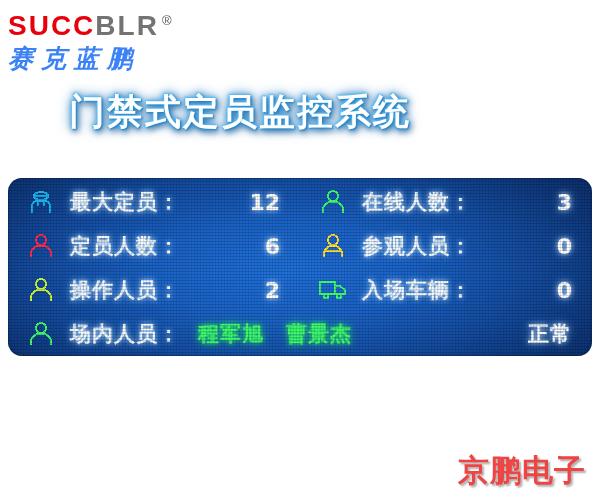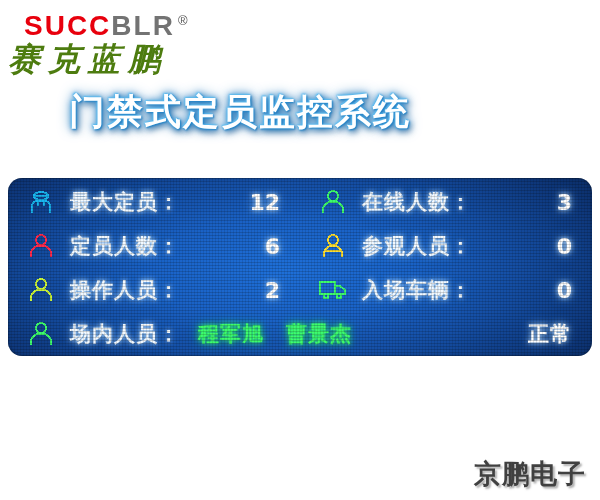--- a/index.html
+++ b/index.html
@@ -11,29 +11,29 @@
     position:relative;
   }
 
   
   #brand{position:absolute;left:8px;top:6px;width:230px;height:66px;}
   #brand-latin{
     font-family:"Liberation Sans","DejaVu Sans",sans-serif;
     font-weight:bold;font-size:28px;letter-spacing:2px;line-height:30px;
     white-space:nowrap;
   }
-  .brand-succ{color:#e8000d;margin-left:16px;}
+  .brand-succ{color:#e8000d;}
   .brand-blr{color:#737373;}
   .brand-reg{
     font-size:13px;color:#555;vertical-align:super;
     margin-left:3px;font-weight:normal;
   }
   #brand-cn{
     font-family:"DejaVu Serif","Liberation Serif",serif;
-    font-weight:bold;font-size:32px;color:#4d7c0f;
+    font-weight:bold;font-size:25px;color:#3b82f6;
     letter-spacing:8px;line-height:34px;margin-top:1px;
     font-style:italic;
     white-space:nowrap;
   }
 
   
   #title{
     position:absolute;left:0;top:88px;width:480px;
     text-align:center;
     font-family:"DejaVu Sans","Liberation Sans",sans-serif;
@@ -122,22 +122,22 @@
     padding-right:14px;
     white-space:nowrap;
   }
   .row4-left{grid-column:1 / span 1;}
   .row4-right{grid-column:2 / span 1;}
 
   
   #footer-brand{
     position:absolute;right:14px;bottom:8px;
     font-family:"DejaVu Sans","Liberation Sans",sans-serif;
-    font-weight:bold;font-size:27px;letter-spacing:1px;
-    color:#404040;
+    font-weight:bold;font-size:31px;letter-spacing:1px;
+    color:#ef4444;
     text-shadow:2px 2px 2px rgba(150,150,150,.75);
     white-space:nowrap;
   }
 </style>
 </head>
 <body>
 
 <div id="brand">
   <div id="brand-latin">
     <span class="brand-succ">SUCC</span><span class="brand-blr">BLR</span><span class="brand-reg">®</span>

